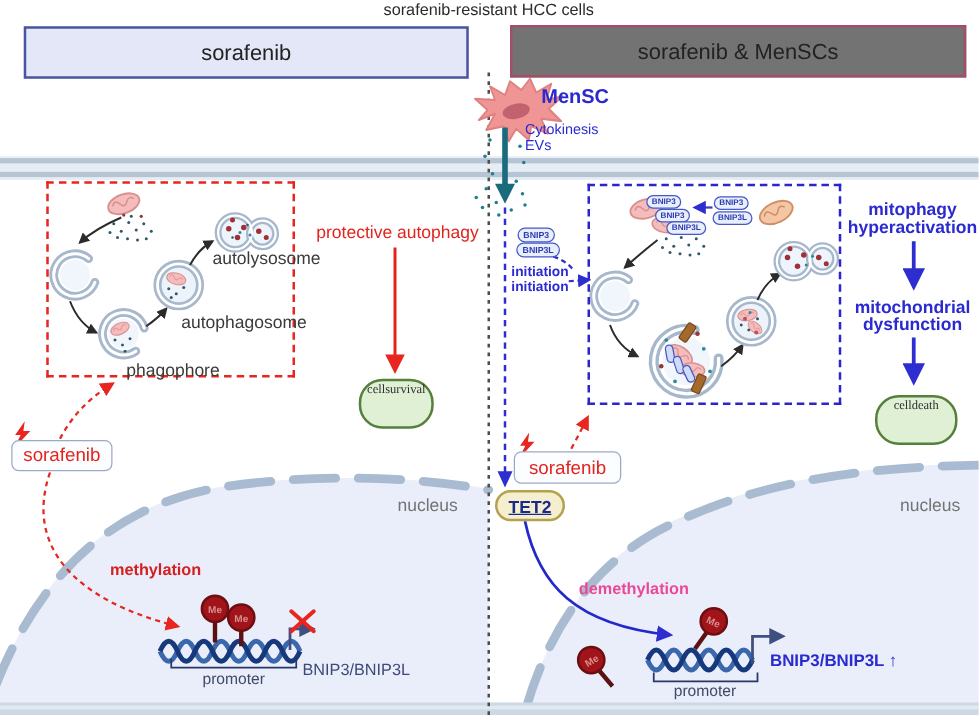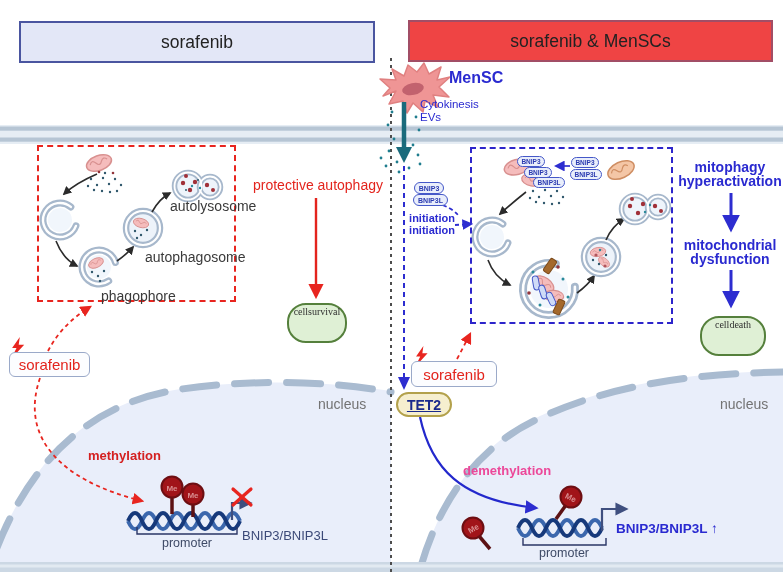--- a/index.html
+++ b/index.html
@@ -2,21 +2,21 @@
 <html><head>
 <meta charset="utf-8">
 <style>
   html,body{margin:0;padding:0;background:#fff;}
   #canvas{position:relative;width:783px;height:572px;background:#fff;overflow:hidden;
           font-family:"Liberation Sans",sans-serif;}
   .abs{position:absolute;}
   svg{position:absolute;left:0;top:0;}
   .hdr{display:flex;align-items:center;justify-content:center;font-size:17.5px;color:#222;}
   .hdr-left{left:19px;top:21px;width:352px;height:38px;background:#e3e7f7;border:2px solid #4a55a0;}
-  .hdr-right{left:408px;top:20px;width:361px;height:38px;background:#ef4444;border:2px solid #a24e66;}
+  .hdr-right{left:408px;top:20px;width:361px;height:38px;background:#737373;border:2px solid #a24e66;}
   .title{left:191px;top:0;width:400px;text-align:center;font-size:13px;color:#2b2b2b;}
   .redbox{left:37px;top:145px;width:195px;height:153px;border:2px dashed #e8251f;}
   .bluebox{left:470px;top:147px;width:199px;height:173px;border:2px dashed #2d25cb;}
   .oval{border:2px solid #55803c;background:#dff0d5;border-radius:19px;text-align:center;
         font-size:10px;line-height:14px;color:#2f2f2f;display:flex;flex-direction:row;justify-content:center;font-family:Liberation Serif, serif;}
   .oval-left{left:287px;top:303px;width:56px;height:36px;}
   .oval-right{left:700px;top:316px;width:62px;height:36px;}
   .redtxt{color:#e3241d;font-weight:normal;}
   .bluetxt{color:#2a2ad0;font-weight:bold;}
   .lbl{font-size:14px;color:#3a3a3a;}
@@ -281,20 +281,21 @@
   </g>
   <g>
     <line x1="479" y1="536" x2="490" y2="549" stroke="#5c1113" stroke-width="3.5"></line>
     <circle cx="473" cy="528" r="10.5" fill="#a11419" stroke="#6d0e12" stroke-width="2"></circle>
     <text x="473" y="531.5" font-size="8" font-weight="bold" fill="#d98e90" text-anchor="middle" transform="rotate(-30 473 528)">Me</text>
   </g>
   <path d="M 523 538 L 523 545 L 606 545 L 606 538" fill="none" stroke="#2a3666" stroke-width="1.4"></path>
   <path d="M 602 531 L 602 509 L 626 509" fill="none" stroke="#3f4f7f" stroke-width="2.2" marker-end="url(#mS)"></path>
 </svg>
 
+<div class="abs title">sorafenib-resistant HCC cells</div>
 <div class="abs hdr hdr-left">sorafenib</div>
 <div class="abs hdr hdr-right">sorafenib &amp; MenSCs</div>
 
 <div class="abs redbox"></div>
 <div class="abs bluebox"></div>
 
 <div class="abs redtxt" style="left:248px;top:177px;width:140px;text-align:center;font-size:14px;">protective autophagy</div>
 
 <div class="abs oval oval-left">
   <span>cell</span>
@@ -318,21 +319,21 @@
 
 <div class="abs nuc" style="left:318px;top:396px;">nucleus</div>
 <div class="abs nuc" style="left:720px;top:396px;">nucleus</div>
 
 <div class="abs promoter" style="left:147px;top:536px;width:80px;">promoter</div>
 <div class="abs promoter" style="left:524px;top:546px;width:80px;">promoter</div>
 
 <div class="abs" style="left:242px;top:528px;font-size:13px;color:#3c4a78;">BNIP3/BNIP3L</div>
 <div class="abs bluetxt" style="left:616px;top:521px;font-size:13.5px;">BNIP3/BNIP3L ↑</div>
 
-<div class="abs" style="left:449px;top:69px;font-size:16px;font-weight:600;color:#2a2ad0;">MenSC</div>
+<div class="abs" style="left:433px;top:69px;font-size:16px;font-weight:600;color:#2a2ad0;">MenSC</div>
 <div class="abs" style="left:420px;top:98px;font-size:11.5px;color:#2a2ad0;">Cytokinesis</div>
 <div class="abs" style="left:420px;top:111px;font-size:11.5px;color:#2a2ad0;">EVs</div>
 
 <div class="abs bcap bcap-lg" style="left:414px;top:182px;width:28px;">BNIP3</div>
 <div class="abs bcap bcap-lg" style="left:413px;top:194px;width:33px;">BNIP3L</div>
 <div class="abs bcap bcap-sm" style="left:517px;top:156px;width:26px;">BNIP3</div>
 <div class="abs bcap bcap-sm" style="left:524px;top:167px;width:26px;">BNIP3</div>
 <div class="abs bcap bcap-sm" style="left:533px;top:177px;width:30px;">BNIP3L</div>
 <div class="abs bcap bcap-sm" style="left:571px;top:157px;width:26px;">BNIP3</div>
 <div class="abs bcap bcap-sm" style="left:570px;top:169px;width:30px;">BNIP3L</div>

